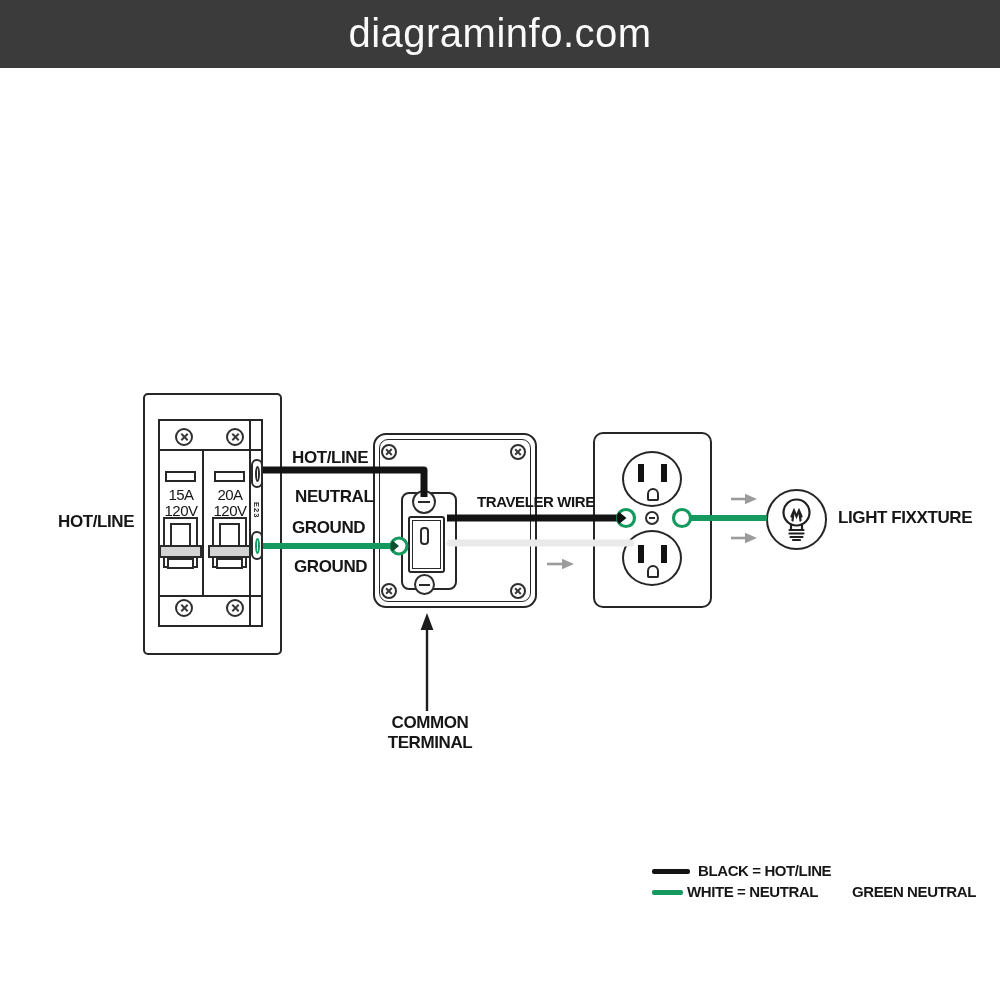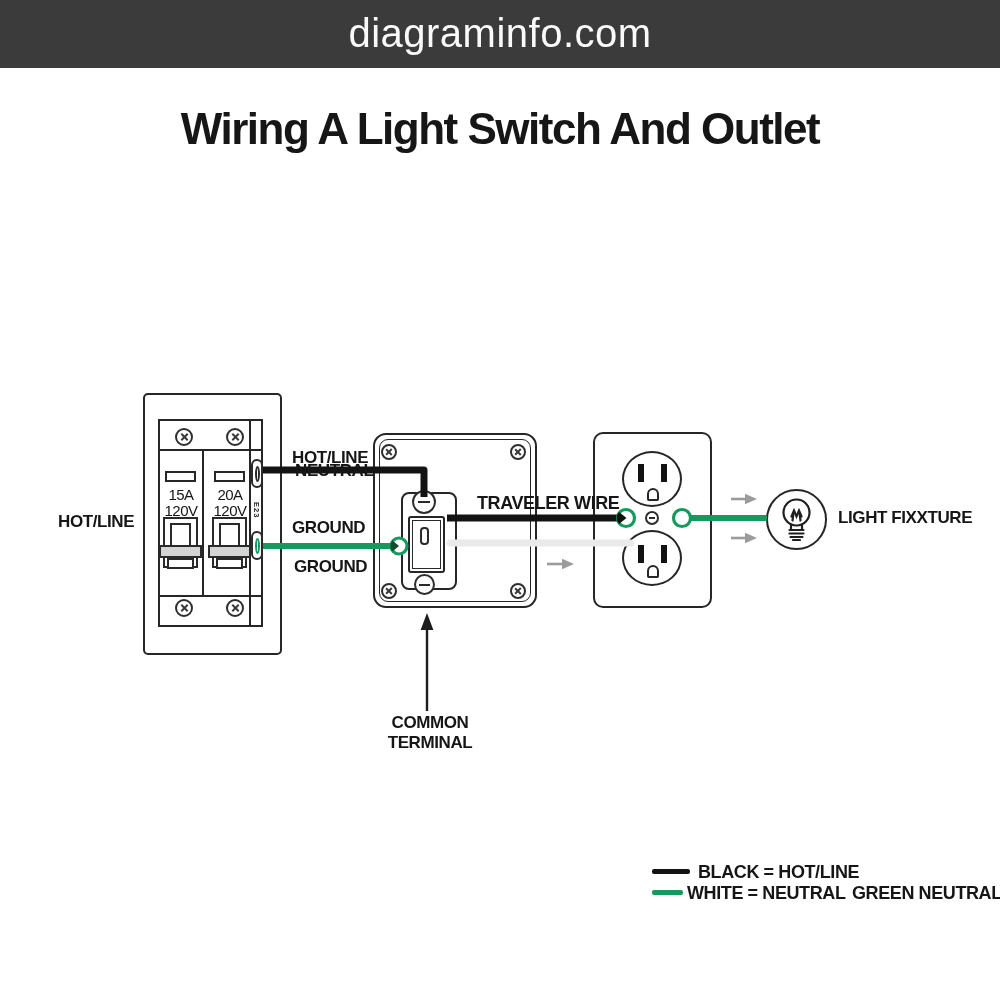--- a/index.html
+++ b/index.html
@@ -45,21 +45,21 @@
   .term{position:absolute;width:12px;height:29px;border:2px solid #2a2a2a;border-radius:6px;background:#fff;}
   .term .oval{position:absolute;left:2px;top:5px;width:5px;height:16px;border:2px solid #2a2a2a;
               border-radius:50%;background:#fff;}
   .term.green .oval{border-color:var(--wire-green,#16995e);}
   .strip-mark{position:absolute;left:252px;top:502px;font-size:7.5px;font-weight:bold;
               writing-mode:vertical-rl;letter-spacing:1px;color:#222;}
 
   
   .lbl{position:absolute;font-weight:bold;font-size:17px;letter-spacing:-0.4px;
        white-space:nowrap;color:#161616;}
-  .lbl.sm{font-size:18px;}
+  .lbl.sm{font-size:15px;}
   .callout{position:absolute;left:378px;top:713px;width:104px;text-align:center;
            font-weight:bold;font-size:17px;line-height:19.5px;letter-spacing:-0.4px;}
 
   
   .toggle-in{position:absolute;left:2px;top:2px;right:2px;bottom:2px;border:1.5px solid #2a2a2a;}
   .tslot{position:absolute;left:10px;top:9px;width:9px;height:18px;border:2.5px solid #2a2a2a;
          border-radius:4px;background:#fff;}
 
   
   .recept{position:absolute;width:60px;height:56px;border:2.5px solid #262626;border-radius:50%;background:#fff;}
@@ -82,21 +82,20 @@
   .swatch{position:absolute;height:5px;border-radius:2px;}
 </style>
 </head>
 <body>
 
 <div class="abs header">
   <div class="site">diagraminfo.com</div>
 </div>
 
 <div class="abs title">
-  <div>Wiring A Light Switch And Outlet</div>
 </div>
 
 <div>
   <div class="box" style="left:143px;top:393px;width:139px;height:262px;border-radius:5px;"></div>
   <div class="box" style="left:158px;top:419px;width:105px;height:208px;"></div>
   <div class="line" style="left:160px;top:449px;width:101px;height:2px;"></div>
   <div class="line" style="left:160px;top:595px;width:101px;height:2px;"></div>
   <div class="line" style="left:202px;top:451px;width:2px;height:144px;"></div>
   <div class="line" style="left:249px;top:421px;width:2px;height:204px;"></div>
 
@@ -206,21 +205,21 @@
   </g>
 
   <g>
     <line class="cb-line" x1="427" y1="711" x2="427" y2="629"></line>
     <polygon class="cb-head" points="427,613 420.6,630 433.4,630"></polygon>
   </g>
 </svg>
 
 <div class="lbl" style="left:58px;top:512px;">HOT/LINE</div>
 <div class="lbl" style="left:292px;top:448px;">HOT/LINE</div>
-<div class="lbl" style="left:295px;top:461px;">NEUTRAL</div>
+<div class="lbl" style="left:295px;top:487px;">NEUTRAL</div>
 <div class="lbl" style="left:292px;top:518px;">GROUND</div>
 <div class="lbl" style="left:294px;top:557px;">GROUND</div>
 <div class="lbl sm" style="left:477px;top:493px;">TRAVELER WIRE</div>
 <div class="lbl" style="left:838px;top:508px;">LIGHT FIXXTURE</div>
 
 <div class="callout">
   <div>COMMON</div>
   <div>TERMINAL</div>
 </div>
 

